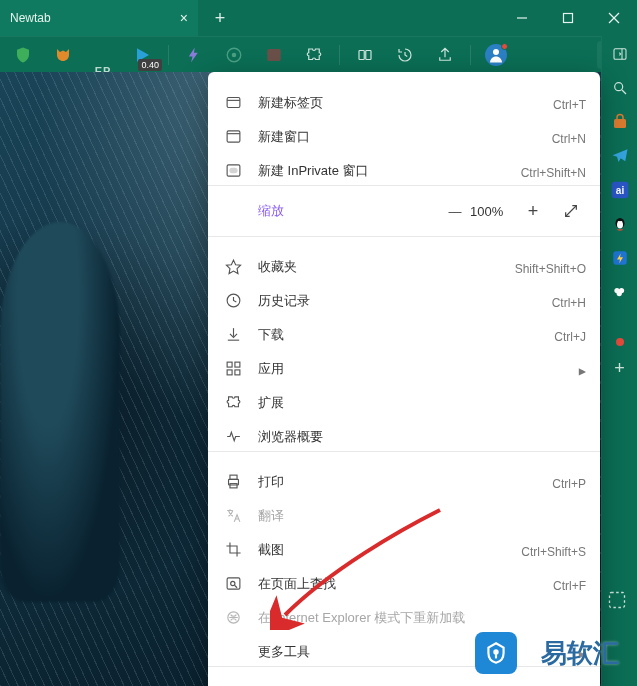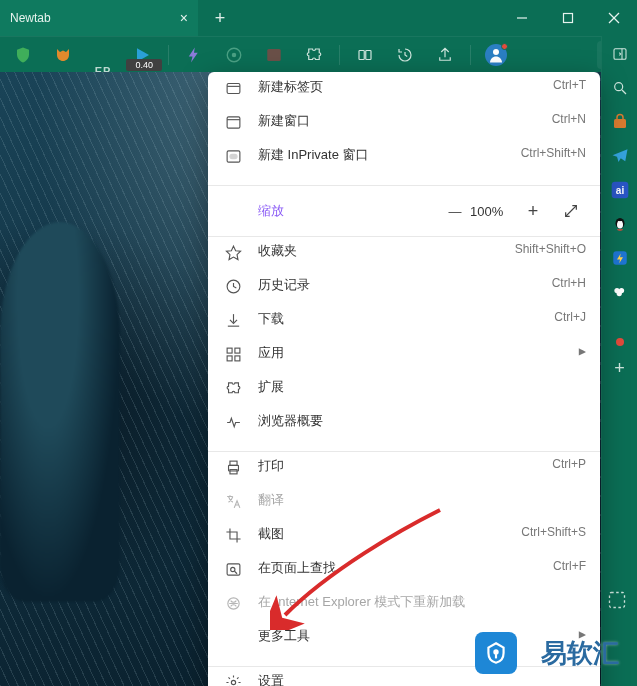--- a/index.html
+++ b/index.html
@@ -12,21 +12,21 @@
 .newtab-btn { position: absolute; left: 210px; top: 8px; width: 20px; height: 20px; color: #dfeee9; font-size: 18px; display: flex; align-items: center; justify-content: center; cursor: pointer; }
 .win-btns { display: flex; }
 .win-btn { width: 46px; height: 36px; display: flex; align-items: center; justify-content: center; color: #e6f3ee; }
 .win-btn svg { width: 12px; height: 12px; }
 
 
 .toolbar { height: 36px; background: #0b6e55; border-top: 1px solid rgba(255,255,255,0.06); display: flex; align-items: center; padding: 0 6px; gap: 6px; }
 .tool-ico { width: 34px; height: 28px; display: flex; align-items: center; justify-content: center; color: #cfe6de; position: relative; }
 .tool-ico svg { width: 18px; height: 18px; }
 .tool-sep { flex: 0 0 1px; height: 20px; background: rgba(255,255,255,0.12); margin: 0 2px; }
-.badge { position: absolute; bottom: -2px; right: -2px; font-size: 9px; background: #404040; color: #fff; padding: 0 9px; border-radius: 2px; line-height: 12px; }
+.badge { position: absolute; bottom: -2px; right: -2px; font-size: 9px; background: #404040; color: #fff; padding: 0 3px; border-radius: 2px; line-height: 12px; }
 .avatar { width: 22px; height: 22px; border-radius: 50%; background: #2b7fc3; display: flex; align-items: center; justify-content: center; position: relative; }
 .avatar .dot { width: 7px; height: 7px; border-radius: 50%; background: #e34b3c; position: absolute; top: -1px; right: -1px; border: 1px solid #0b6e55; }
 .dots-btn { width: 34px; height: 28px; display: flex; align-items: center; justify-content: center; color: #cfe6de; background: rgba(255,255,255,0.06); border-radius: 4px; }
 
 
 .sidebar { position: absolute; right: 0; top: 72px; width: 36px; bottom: 0; background: #0b6e55; display: flex; flex-direction: column; align-items: center; padding-top: 4px; gap: 10px; border-left: 1px solid rgba(255,255,255,0.05); }
 .side-ico { width: 24px; height: 24px; display: flex; align-items: center; justify-content: center; color: #cfe6de; font-size: 14px; border-radius: 4px; }
 .side-ico.box { color: #fff; }
 .side-collapse { position: absolute; right: 0; top: 36px; width: 36px; height: 36px; background:#0b6e55; display:flex; align-items:center; justify-content:center; color:#cfe6de; border-left:1px solid rgba(255,255,255,0.05);}
 
@@ -34,21 +34,21 @@
 .content { position: absolute; left: 0; top: 72px; right: 36px; bottom: 0; background: linear-gradient(160deg,#1a4458 0%, #0e2a39 60%, #081b27 100%); overflow: hidden; }
 .content::before { content: ""; position: absolute; inset: 0; background:
   radial-gradient(ellipse at 40% 5%, rgba(190,220,230,0.25), transparent 40%),
   repeating-linear-gradient(65deg, rgba(180,210,220,0.15) 0 1px, transparent 1px 8px),
   radial-gradient(circle at 10% 55%, rgba(8,22,32,0.9), transparent 30%);
 }
 .content .figure { position:absolute; left:0; top:150px; width:120px; height:380px; background: radial-gradient(ellipse at 40% 20%, #1f4a5a 0 30%, #0a2230 70%); border-radius: 50% 50% 20% 20% / 30% 30% 10% 10%; filter: blur(1px);}
 
 
 .menu { position: absolute; left: 208px; top: 72px; width: 392px; background: #fff; border-radius: 6px; box-shadow: 0 8px 28px rgba(0,0,0,0.35); padding: 6px 0; z-index: 10; }
-.menu-row { display: flex; align-items: flex-start; height: 34px; padding: 0 14px; font-size: 13px; color: #333; cursor: pointer; position:relative; }
+.menu-row { display: flex; align-items: flex-end; height: 34px; padding: 0 14px; font-size: 13px; color: #333; cursor: pointer; position:relative; }
 .menu-row.disabled { color: #a6a6a6; cursor: default; }
 .menu-ico { width: 22px; height: 20px; display: flex; align-items: center; justify-content: center; margin-right: 14px; color: #555; flex-shrink:0; }
 .menu-row.disabled .menu-ico { color: #b5b5b5; }
 .menu-ico svg { width: 17px; height: 17px; }
 .menu-label { flex: 1; }
 .menu-short { color: #777; font-size: 12px; }
 .menu-arrow { color: #777; font-size: 12px; margin-left: 6px; font-family: monospace;}
 .menu-sep { height: 1px; background: #e8e8e8; margin: 5px 0; }
 
 .zoom-row { display: flex; align-items: center; height: 40px; padding: 0 14px; font-size: 13px; }

